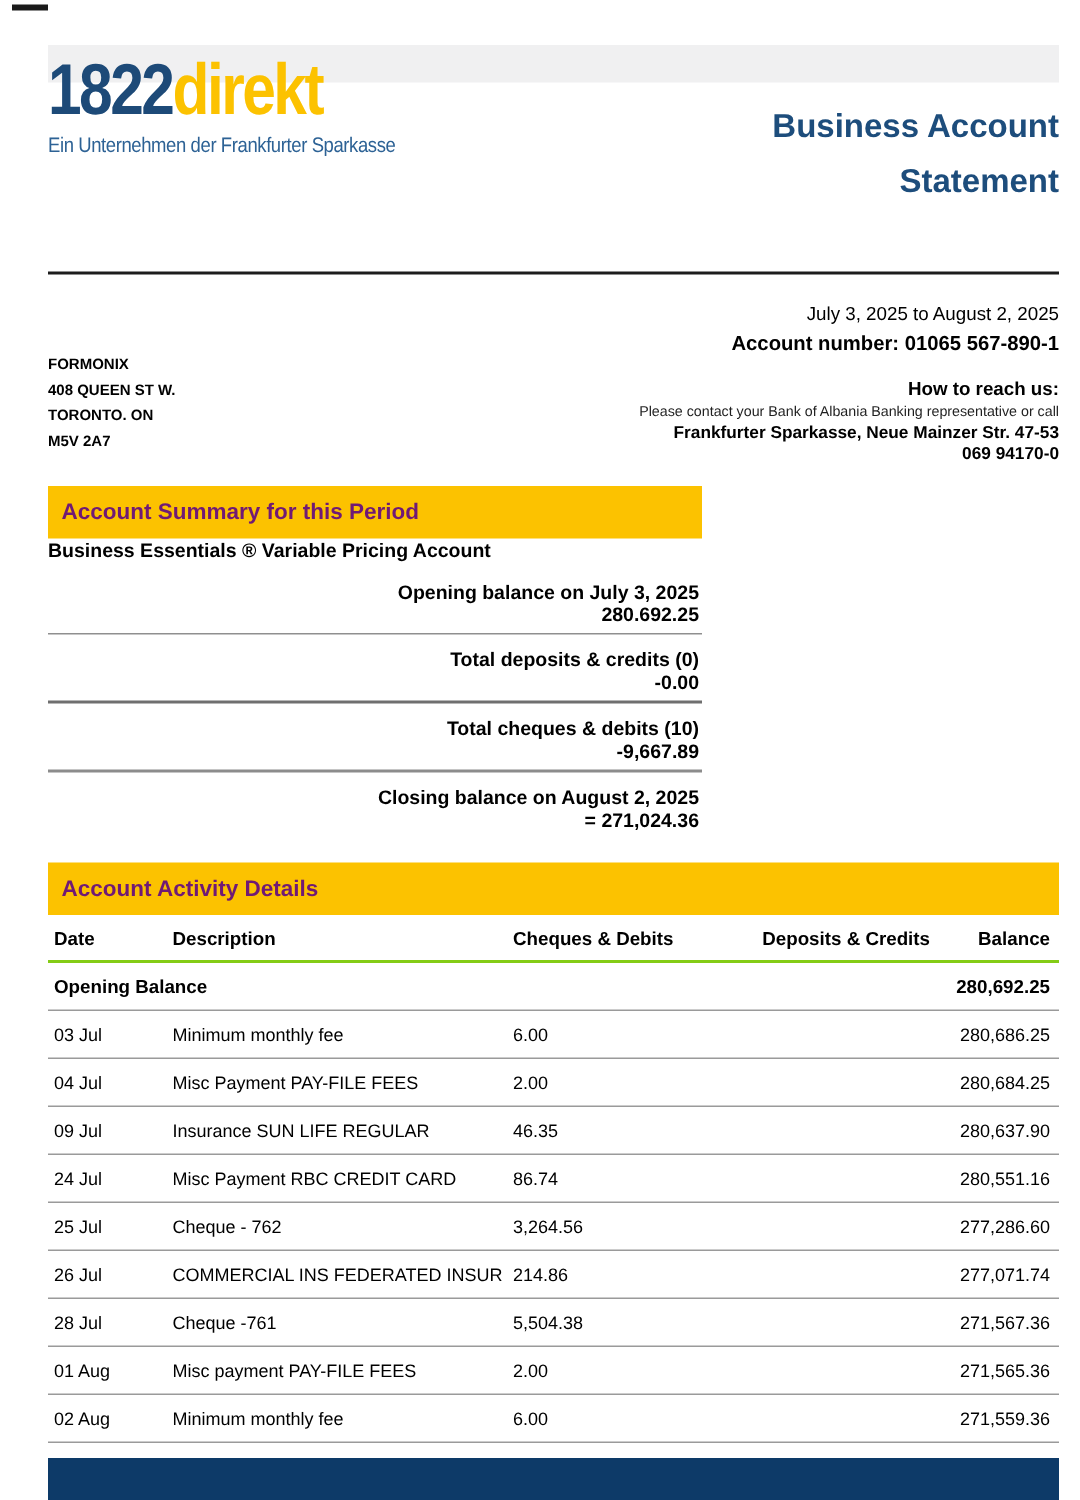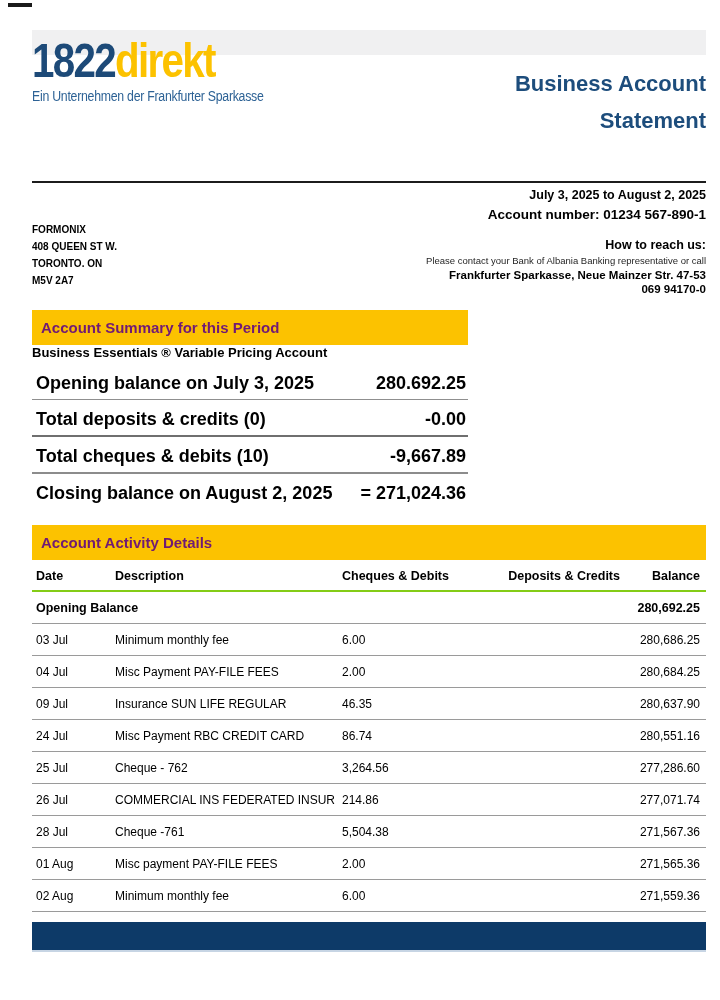--- a/index.html
+++ b/index.html
@@ -17,39 +17,39 @@
   .logo-line { white-space:nowrap; font-weight:bold; font-size:48px; letter-spacing:-2px;
                display:inline-block; transform:scaleX(0.84); transform-origin:left top; line-height:0.92; }
   .logo-1822 { color:#1d4a78; }
   .logo-direkt { color:#fcc200; }
   .tagline { margin-top:5px; font-size:14px; color:#2d6295; white-space:nowrap;
              display:inline-block; transform:scaleX(0.88); transform-origin:left top; letter-spacing:-0.3px; }
   .doc-title { text-align:right; color:#1d4d7c; font-weight:bold; font-size:22px; line-height:37px; padding-top:26px; }
 
   .rule { border-top:2px solid #1c1c1c; margin-top:42px; }
 
-  .period { text-align:right; font-weight:bold; font-size:12.5px; margin-top:5px; }
+  .period { text-align:right; font-weight:normal; font-size:12.5px; margin-top:19px; }
 
   .info-row { display:flex; justify-content:space-between; margin-top:5px; }
   .address { font-weight:bold; font-size:10px; line-height:17px; padding-top:14px; }
   .contact-block { text-align:right; }
   .acct-num { font-weight:bold; font-size:13.5px; }
   .reach-heading { font-weight:bold; font-size:12.5px; margin-top:16px; }
   .reach-note { font-size:9.5px; color:#1f1f1f; margin-top:3px; }
   .reach-branch { font-weight:bold; font-size:11.5px; margin-top:3px; }
   .reach-phone { font-weight:bold; font-size:11.5px; margin-top:2px; }
 
   .section-bar { background:#fcc200; color:#701a75; font-weight:bold; font-size:15px; padding:9px 10px 9px 9px; }
   .summary-bar { width:436px; margin-top:15px; }
 
   .product { font-weight:bold; font-size:13px; }
 
   .summary-table { width:436px; margin-top:4px; }
-  .sum-row { display:flex; justify-content:space-between; align-items:flex-end;
-             padding:9px 2px 5px 4px; font-weight:bold; font-size:18px; }
+  .sum-row { display:flex; align-items:flex-end;
+             padding:9px 2px 5px 4px; font-weight:bold; font-size:13px;flex-direction:column; }
   .sum-row:nth-child(1) { border-bottom:1px solid #8f8f8f; }
   .sum-row:nth-child(2) { border-bottom:2px solid #6f6f6f; }
   .sum-row:nth-child(3) { border-bottom:2px solid #8c8c8c; }
   .sum-row:nth-child(4) { border-bottom:none; padding-bottom:8px; }
 
   .activity-bar { width:100%; margin-top:13px; }
 
   .act-table { width:100%; }
   .act-header { display:flex; font-weight:bold; font-size:12.5px; padding:9px 0 7px; border-bottom:2px solid #84cc16; }
   .act-row { display:flex; font-size:12px; padding:9px 0 8px; border-bottom:1px solid #9a9a9a; }
@@ -92,21 +92,21 @@
     <div class="period">July 3, 2025 to August 2, 2025</div>
 
     <div class="info-row">
       <div class="address">
         <div>FORMONIX</div>
         <div>408 QUEEN ST W.</div>
         <div>TORONTO. ON</div>
         <div>M5V 2A7</div>
       </div>
       <div class="contact-block">
-        <div class="acct-num">Account number: 01234 567-890-1</div>
+        <div class="acct-num">Account number: 01065 567-890-1</div>
         <div class="reach-heading">How to reach us:</div>
         <div class="reach-note">Please contact your Bank of Albania Banking representative or call</div>
         <div class="reach-branch">Frankfurter Sparkasse, Neue Mainzer Str. 47-53</div>
         <div class="reach-phone">069 94170-0</div>
       </div>
     </div>
 
     <div class="section-bar summary-bar">Account Summary for this Period</div>
 
     <div class="product">Business Essentials ® Variable Pricing Account</div>

